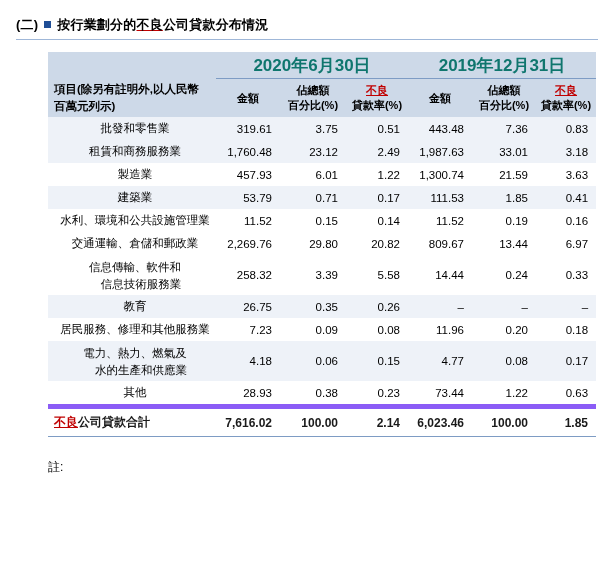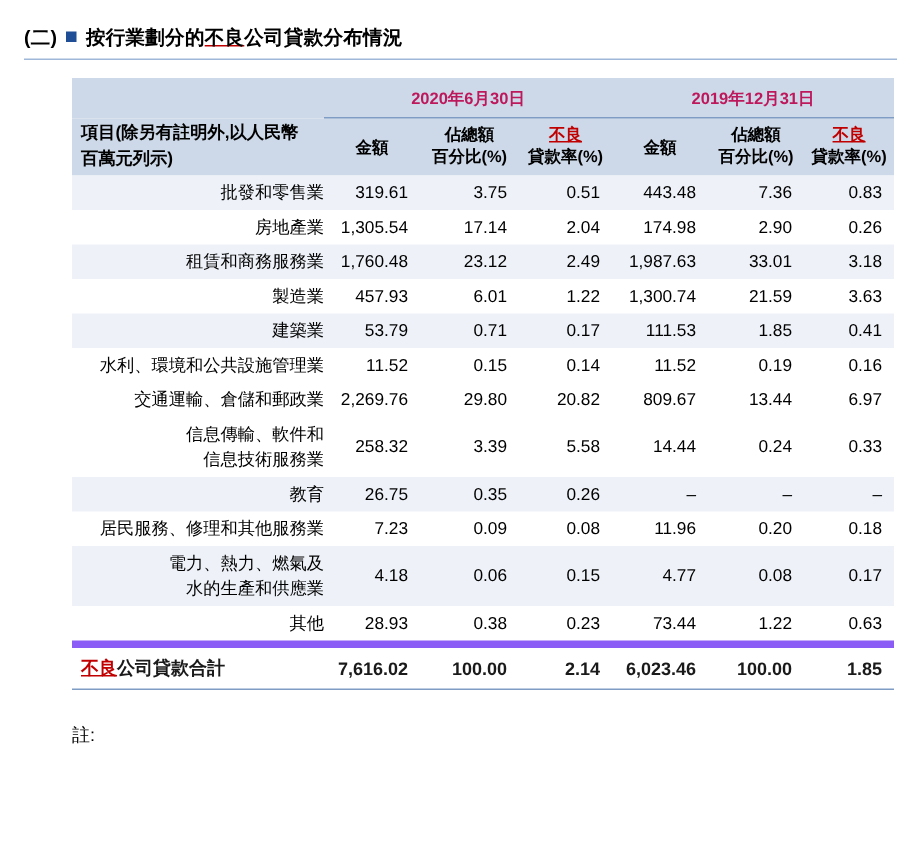--- a/index.html
+++ b/index.html
@@ -77,22 +77,22 @@
     padding: 0;
     vertical-align: middle;
   }
   .hdr-band {
     background: #cdd9e8;
   }
   .hdr-top td {
     height: 26px;
     font-weight: bold;
     text-align: center;
-    font-size: 11px;
-    color: #be185d;
+    font-size: 17px;
+    color: #0f766e;
   }
   .hdr-sub td {
     height: 38px;
     font-weight: bold;
     text-align: center;
     font-size: 11px;
     color: #000;
     vertical-align: bottom;
     padding-bottom: 4px;
   }
@@ -110,21 +110,21 @@
     color: #c00000;
     text-decoration: underline;
     text-decoration-color: #c00000;
   }
   tr.data td {
     height: 23px;
     font-size: 11.5px;
     color: #000;
   }
   tr.data td.name {
-    text-align: right;
+    text-align: center;
     padding-left: 6px;
     white-space: nowrap;
   }
   tr.data td.num {
     text-align: right;
     padding-right: 8px;
     font-variant-numeric: tabular-nums;
   }
   tr.data.alt td {
     background: #eef2f8;
@@ -220,29 +220,20 @@
 
       <tr class="data alt">
         <td class="name">批發和零售業</td>
         <td class="num">319.61</td>
         <td class="num">3.75</td>
         <td class="num">0.51</td>
         <td class="num">443.48</td>
         <td class="num">7.36</td>
         <td class="num">0.83</td>
       </tr>
-      <tr class="data">
-        <td class="name">房地產業</td>
-        <td class="num">1,305.54</td>
-        <td class="num">17.14</td>
-        <td class="num">2.04</td>
-        <td class="num">174.98</td>
-        <td class="num">2.90</td>
-        <td class="num">0.26</td>
-      </tr>
       <tr class="data alt">
         <td class="name">租賃和商務服務業</td>
         <td class="num">1,760.48</td>
         <td class="num">23.12</td>
         <td class="num">2.49</td>
         <td class="num">1,987.63</td>
         <td class="num">33.01</td>
         <td class="num">3.18</td>
       </tr>
       <tr class="data">

